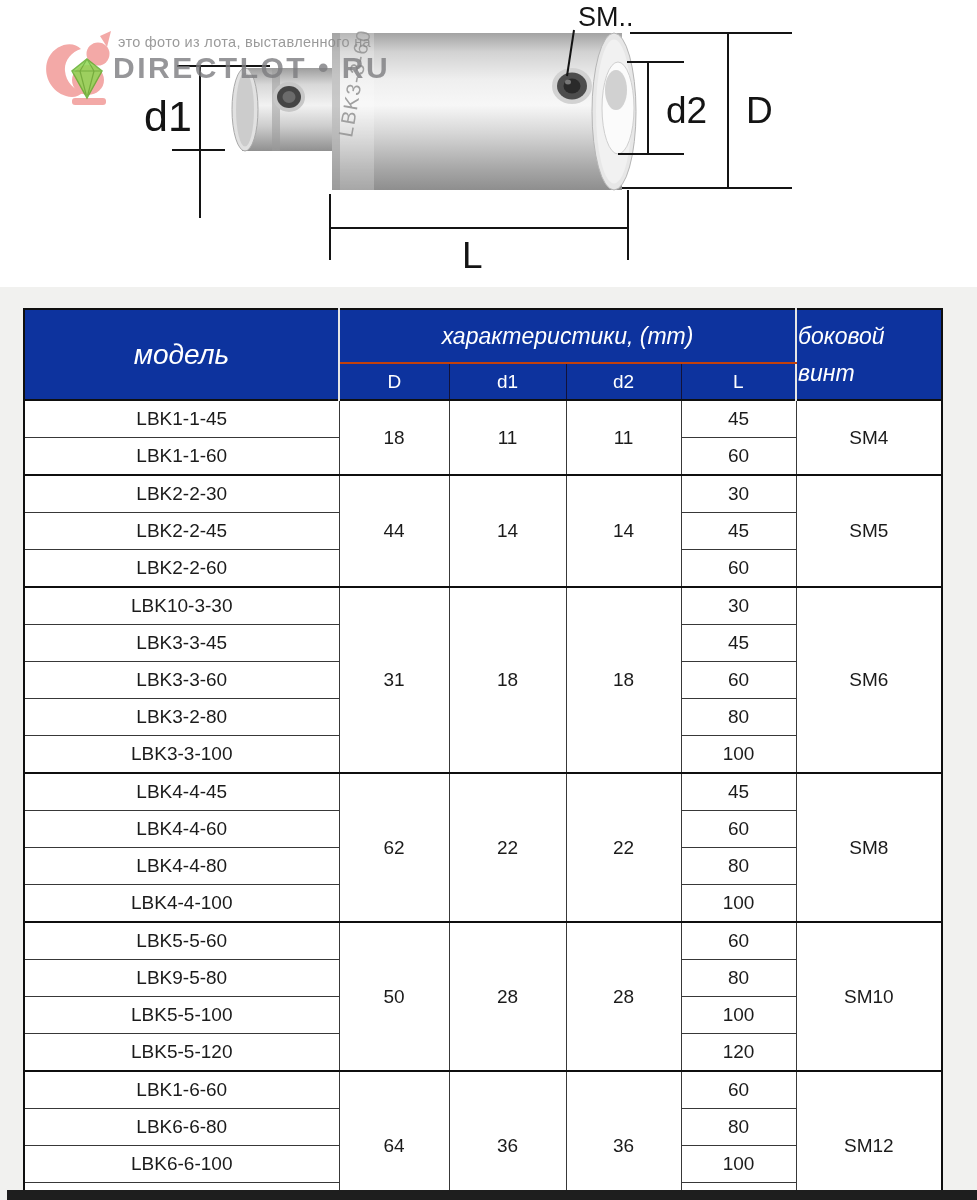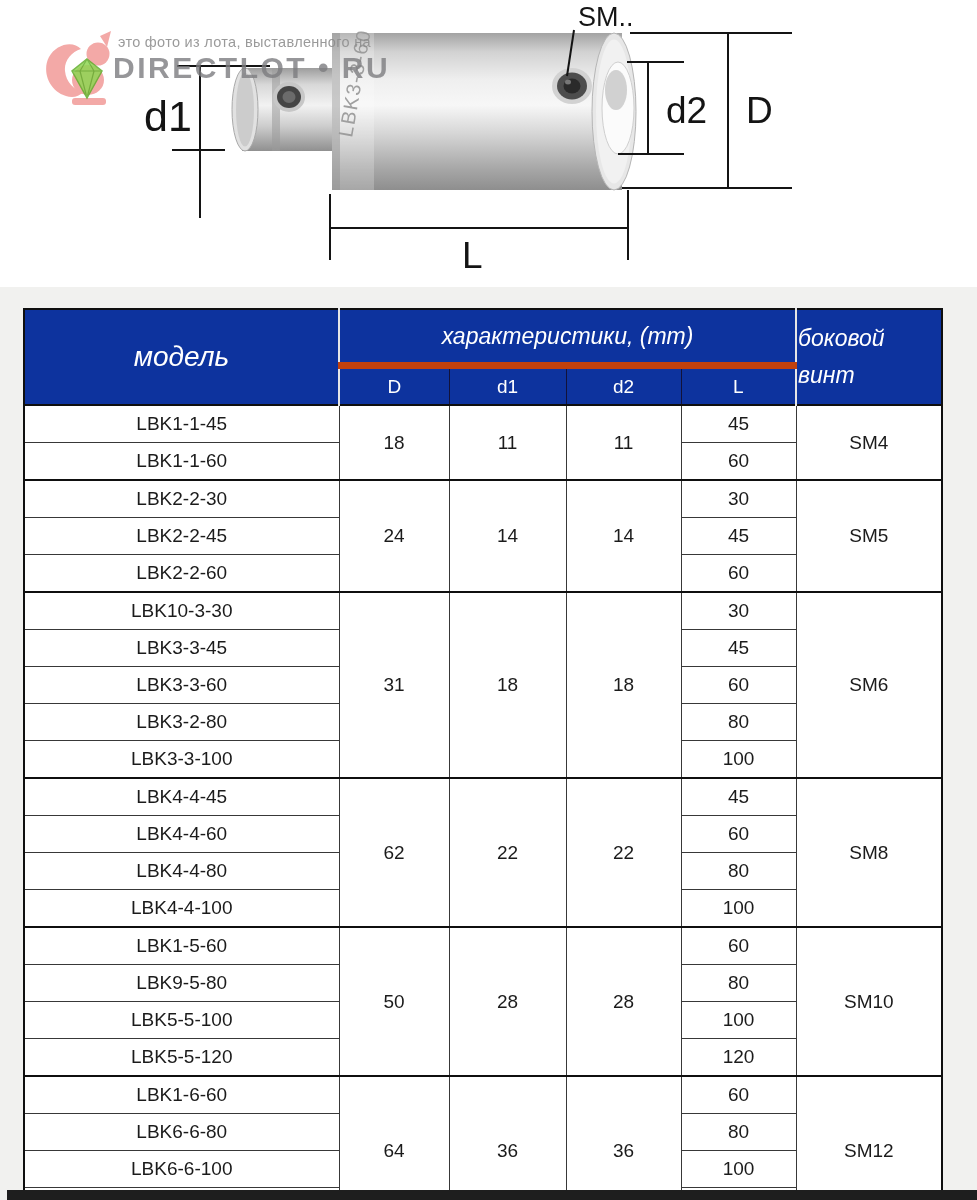--- a/index.html
+++ b/index.html
@@ -7,21 +7,21 @@
          font-family:"Liberation Sans",sans-serif;}
   .photo-section{position:absolute;left:0;top:0;width:977px;height:288px;background:#ffffff;}
   .table-section{position:absolute;left:0;top:287px;width:977px;height:913px;background:#f1f1ef;}
   .bottom-bar{position:absolute;left:7px;top:1190px;width:970px;height:10px;background:#1e1e1e;}
 
   table.spec-table{position:absolute;left:23px;top:21px;width:918px;table-layout:fixed;
         border-collapse:collapse;background:#ffffff;border:2px solid #0f0f0f;}
   thead th{background:#0d339e;color:#ffffff;font-style:italic;font-weight:normal;
         vertical-align:middle;text-align:center;}
   th.h-model{font-size:28px;border-right:2px solid #e6e6e6;}
-  th.h-specs{font-size:23px;height:50px;border-bottom:7px solid #c2410c;}
+  th.h-specs{font-size:23px;height:50px;border-bottom:2px solid #c2410c;}
   th.h-screw{font-size:23px;border-left:2px solid #e6e6e6;text-align:left;line-height:1.6;}
   tr.subrow th{font-size:19px;font-style:normal;height:33px;border-left:1px solid #12123a;}
   tbody td{border:1px solid #383838;font-size:19px;color:#1b1b1b;text-align:center;
         height:36px;padding:0;background:#ffffff;}
   tbody tr.gstart td{border-top:2px solid #0f0f0f;}
 </style>
 </head>
 <body>
 
 <div id="stage">
@@ -146,21 +146,21 @@
             <td rowspan="2">11</td>
             <td>45</td>
             <td rowspan="2">SM4</td>
           </tr>
           <tr>
             <td>LBK1-1-60</td>
             <td>60</td>
           </tr>
           <tr class="gstart">
             <td>LBK2-2-30</td>
-            <td rowspan="3">24</td>
+            <td rowspan="3">44</td>
             <td rowspan="3">14</td>
             <td rowspan="3">14</td>
             <td>30</td>
             <td rowspan="3">SM5</td>
           </tr>
           <tr>
             <td>LBK2-2-45</td>
             <td>45</td>
           </tr>
           <tr>
@@ -205,21 +205,21 @@
           </tr>
           <tr>
             <td>LBK4-4-80</td>
             <td>80</td>
           </tr>
           <tr>
             <td>LBK4-4-100</td>
             <td>100</td>
           </tr>
           <tr class="gstart">
-            <td>LBK1-5-60</td>
+            <td>LBK5-5-60</td>
             <td rowspan="4">50</td>
             <td rowspan="4">28</td>
             <td rowspan="4">28</td>
             <td>60</td>
             <td rowspan="4">SM10</td>
           </tr>
           <tr>
             <td>LBK9-5-80</td>
             <td>80</td>
           </tr>

